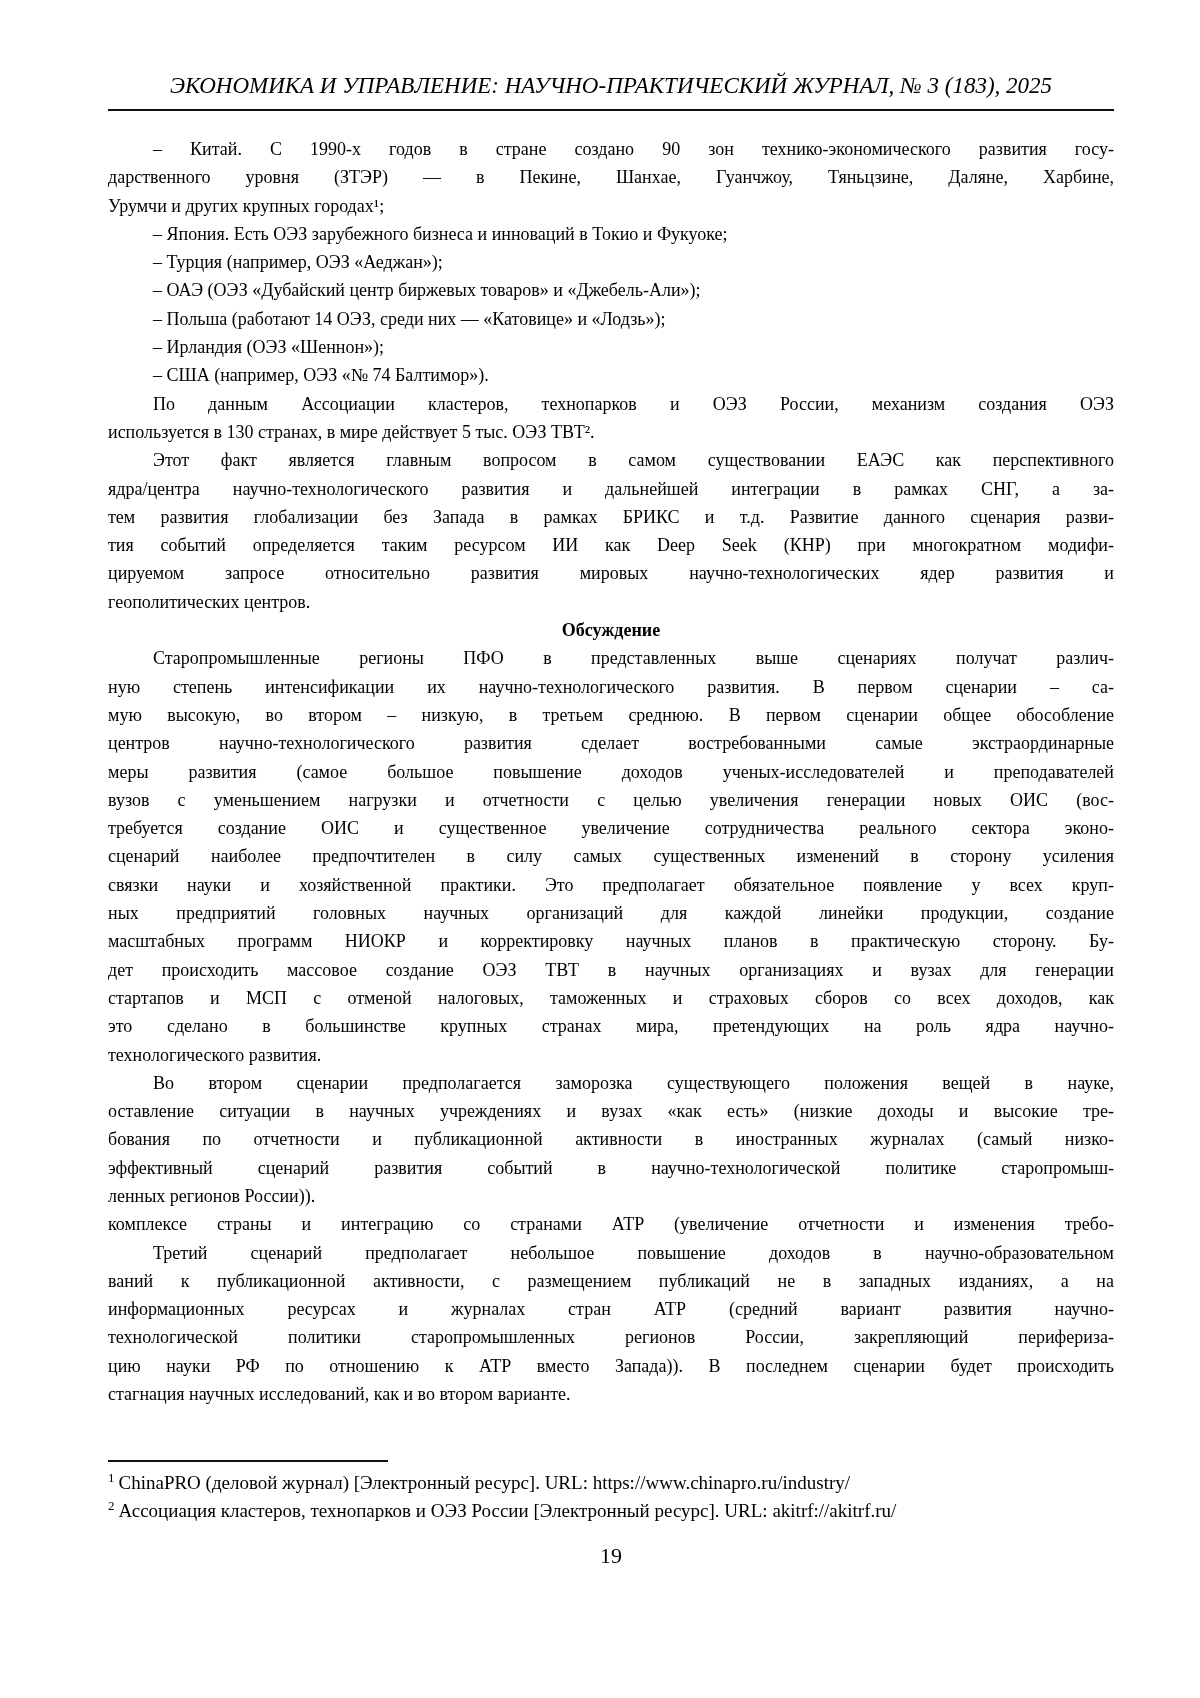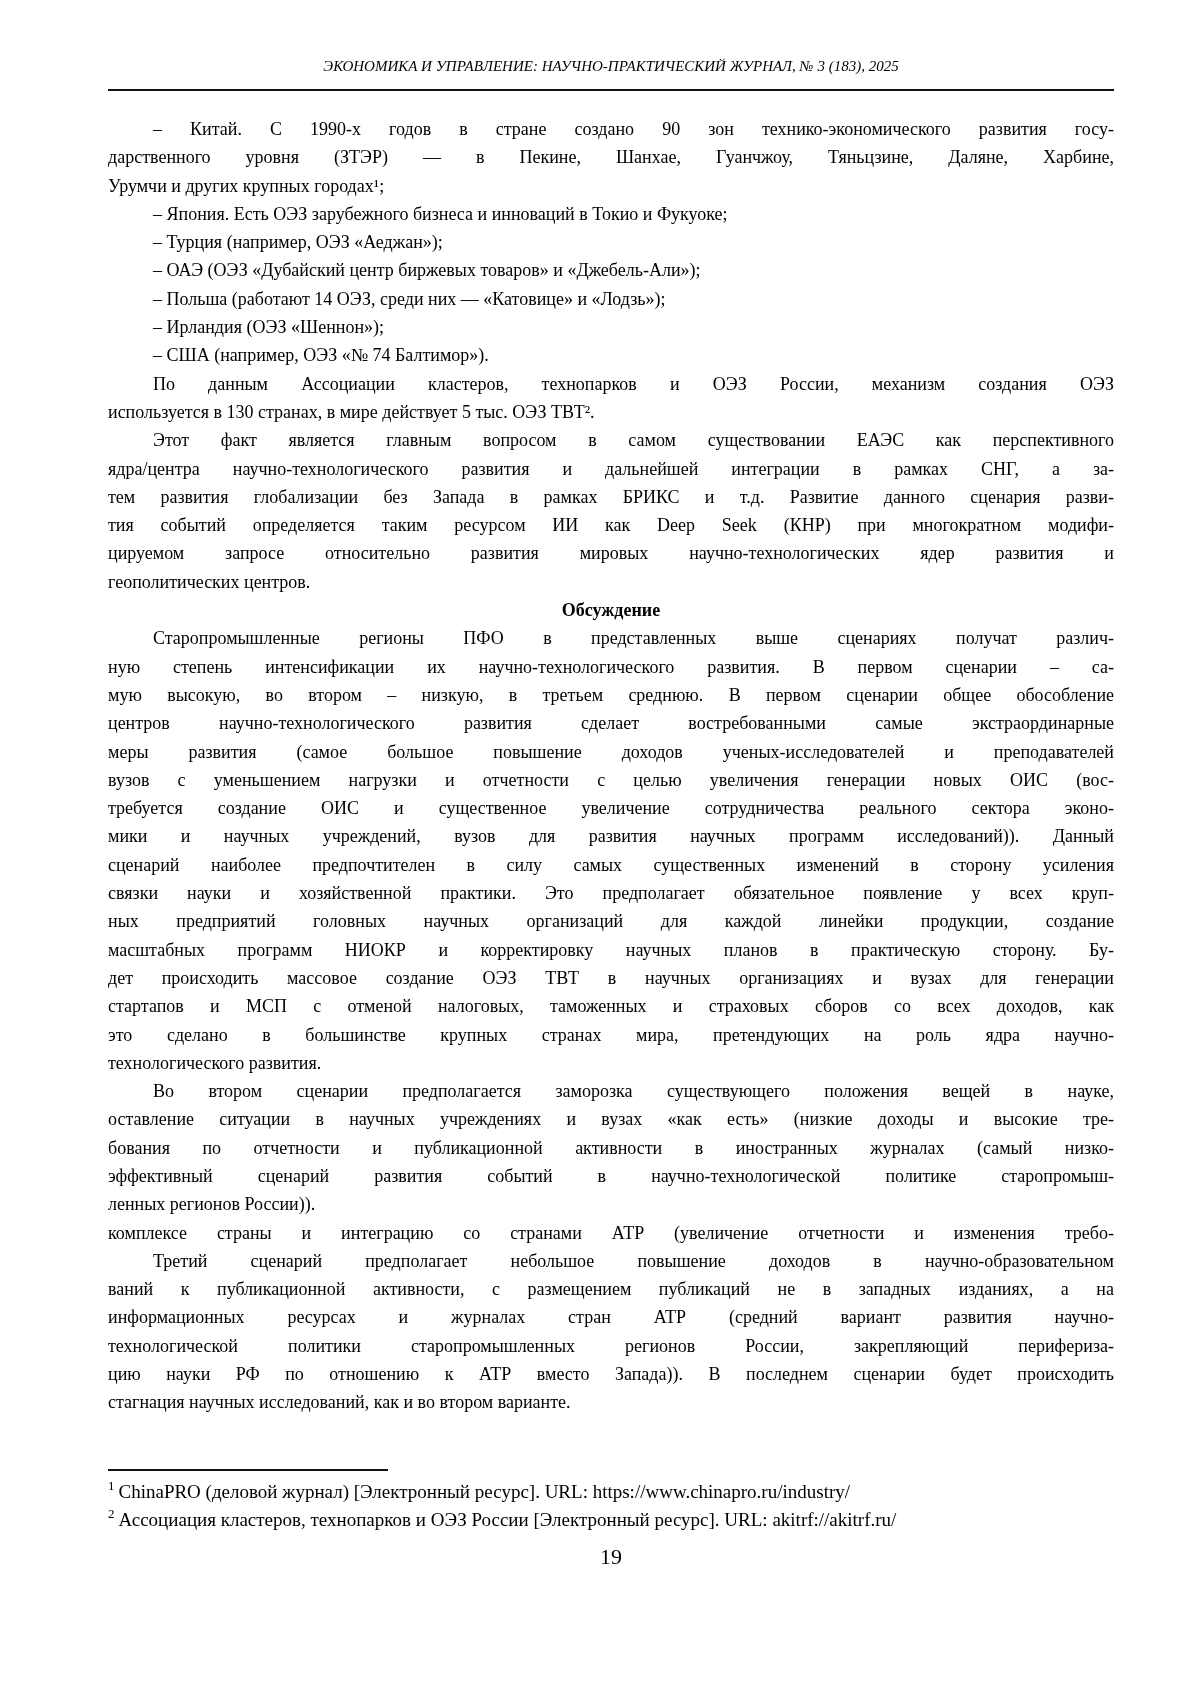--- a/index.html
+++ b/index.html
@@ -16,24 +16,24 @@
     color: #000000;
     font-family: "Liberation Serif", "DejaVu Serif", serif;
     overflow: hidden;
     box-sizing: border-box;
   }
   .col {
     margin-left: 108px;
     margin-right: 86px;
   }
   .running-head {
-    margin-top: 52px;
+    margin-top: 72px;
     text-align: center;
     font-style: italic;
-    font-size: 15px;
+    font-size: 23px;
     line-height: 28px;
     padding-bottom: 9px;
     border-bottom: 2px solid #111111;
     white-space: nowrap;
   }
   .article-body {
     margin-top: 24px;
     font-size: 18px;
   }
   .line {
@@ -65,21 +65,21 @@
   .footnote {
     line-height: 28px;
     white-space: nowrap;
   }
   .footnote sup {
     font-size: 13px;
     line-height: 0;
     margin-right: 4px;
   }
   .page-number {
-    margin-top: 10px;
+    margin-top: 18px;
     text-align: center;
     font-size: 22px;
   }
 </style>
 </head>
 <body>
 
 <div class="page">
   <div class="col">
     <div class="running-head">ЭКОНОМИКА И УПРАВЛЕНИЕ: НАУЧНО-ПРАКТИЧЕСКИЙ ЖУРНАЛ, № 3 (183), 2025</div>
@@ -103,21 +103,20 @@
         <div class="line just">цируемом запросе относительно развития мировых научно-технологических ядер развития и</div>
         <div class="line wrap">геополитических центров.</div>
         <div class="line heading">Обсуждение</div>
         <div class="line indent just">Старопромышленные регионы ПФО в представленных выше сценариях получат различ-</div>
         <div class="line just">ную степень интенсификации их научно-технологического развития. В первом сценарии – са-</div>
         <div class="line just">мую высокую, во втором – низкую, в третьем среднюю. В первом сценарии общее обособление</div>
         <div class="line just">центров научно-технологического развития сделает востребованными самые экстраординарные</div>
         <div class="line just">меры развития (самое большое повышение доходов ученых-исследователей и преподавателей</div>
         <div class="line just">вузов с уменьшением нагрузки и отчетности с целью увеличения генерации новых ОИС (вос-</div>
         <div class="line just">требуется создание ОИС и существенное увеличение сотрудничества реального сектора эконо-</div>
-        <div class="line just">мики и научных учреждений, вузов для развития научных программ исследований)). Данный</div>
         <div class="line just">сценарий наиболее предпочтителен в силу самых существенных изменений в сторону усиления</div>
         <div class="line just">связки науки и хозяйственной практики. Это предполагает обязательное появление у всех круп-</div>
         <div class="line just">ных предприятий головных научных организаций для каждой линейки продукции, создание</div>
         <div class="line just">масштабных программ НИОКР и корректировку научных планов в практическую сторону. Бу-</div>
         <div class="line just">дет происходить массовое создание ОЭЗ ТВТ в научных организациях и вузах для генерации</div>
         <div class="line just">стартапов и МСП с отменой налоговых, таможенных и страховых сборов со всех доходов, как</div>
         <div class="line just">это сделано в большинстве крупных странах мира, претендующих на роль ядра научно-</div>
         <div class="line wrap">технологического развития.</div>
         <div class="line indent just">Во втором сценарии предполагается заморозка существующего положения вещей в науке,</div>
         <div class="line just">оставление ситуации в научных учреждениях и вузах «как есть» (низкие доходы и высокие тре-</div>

